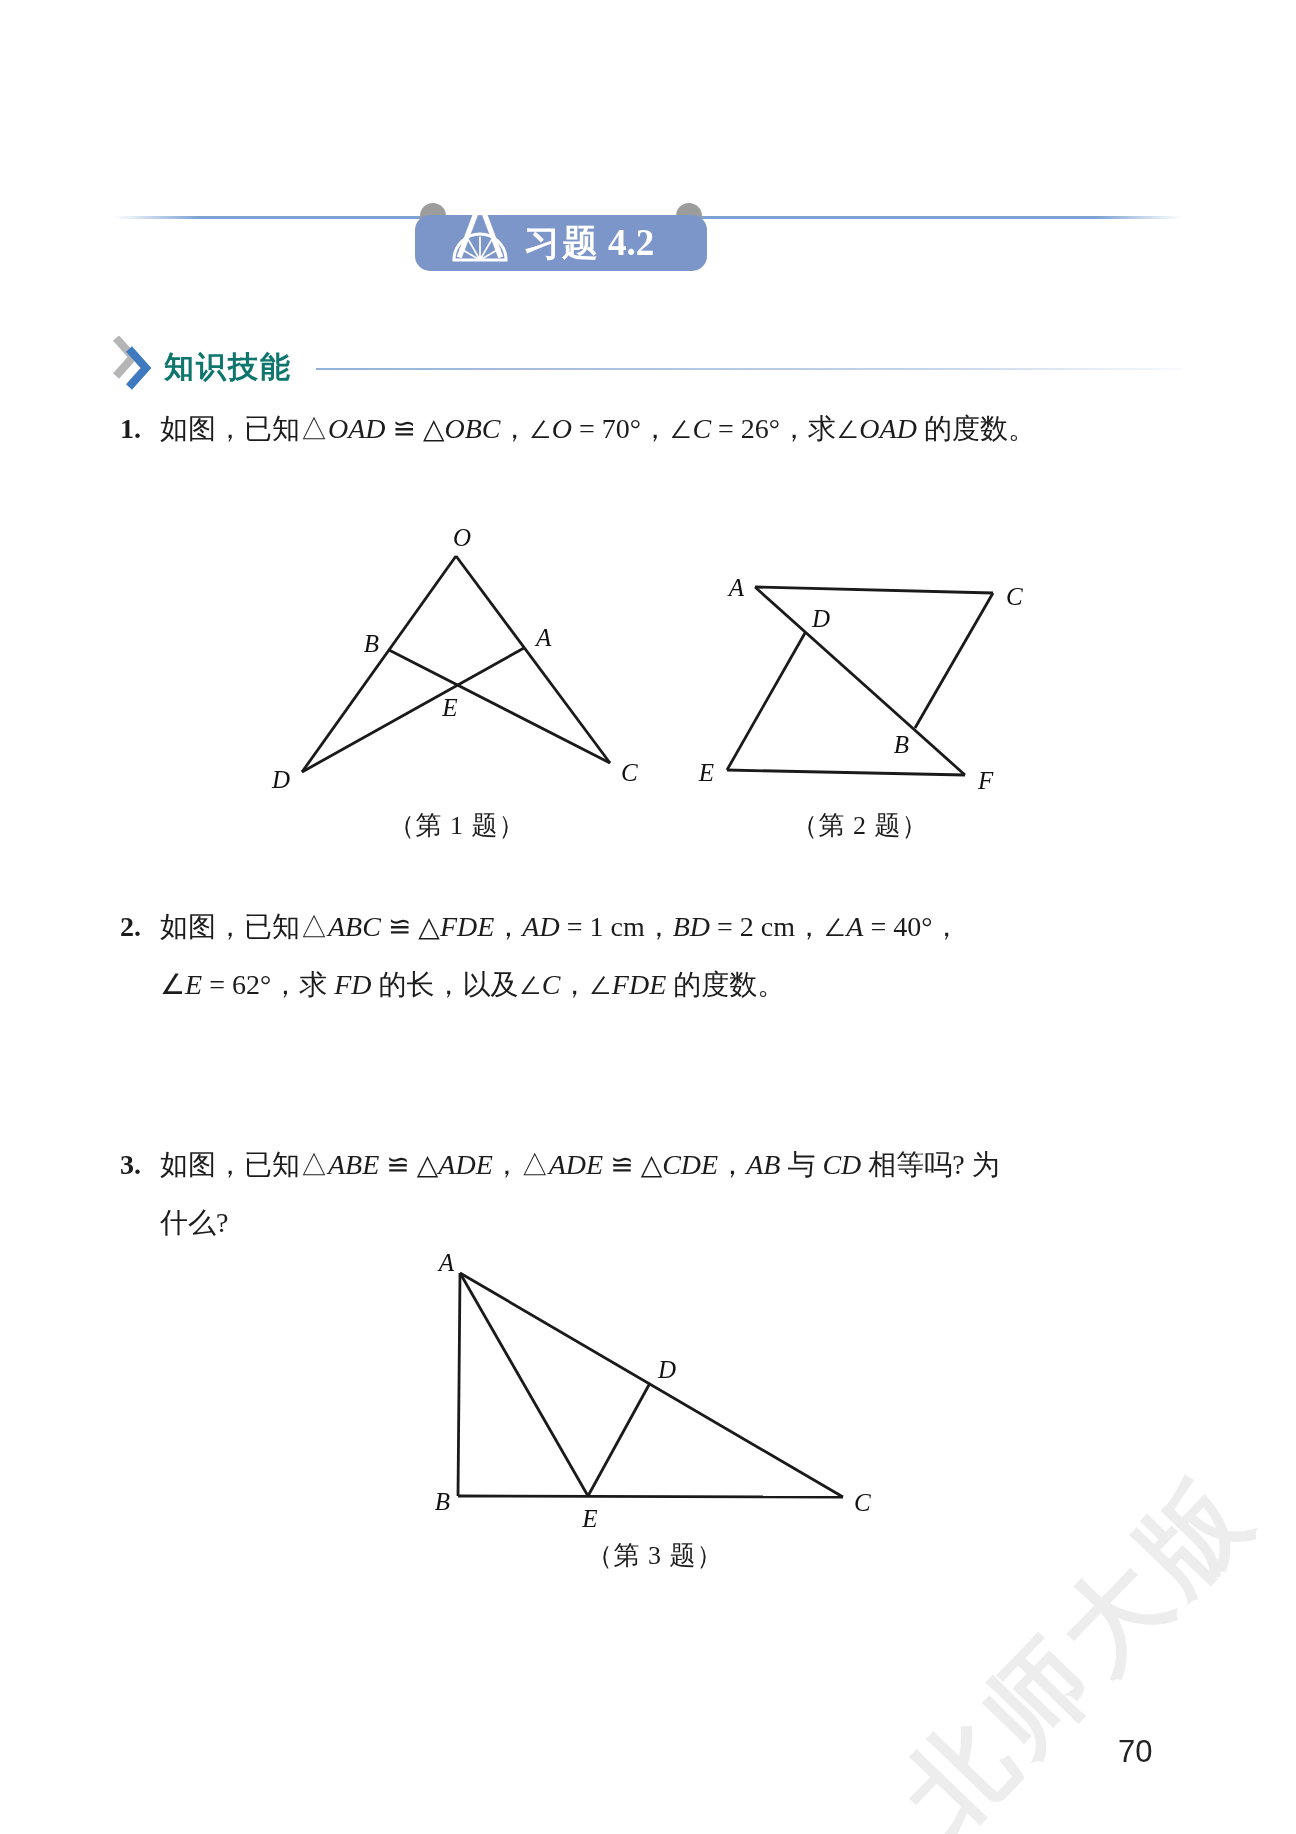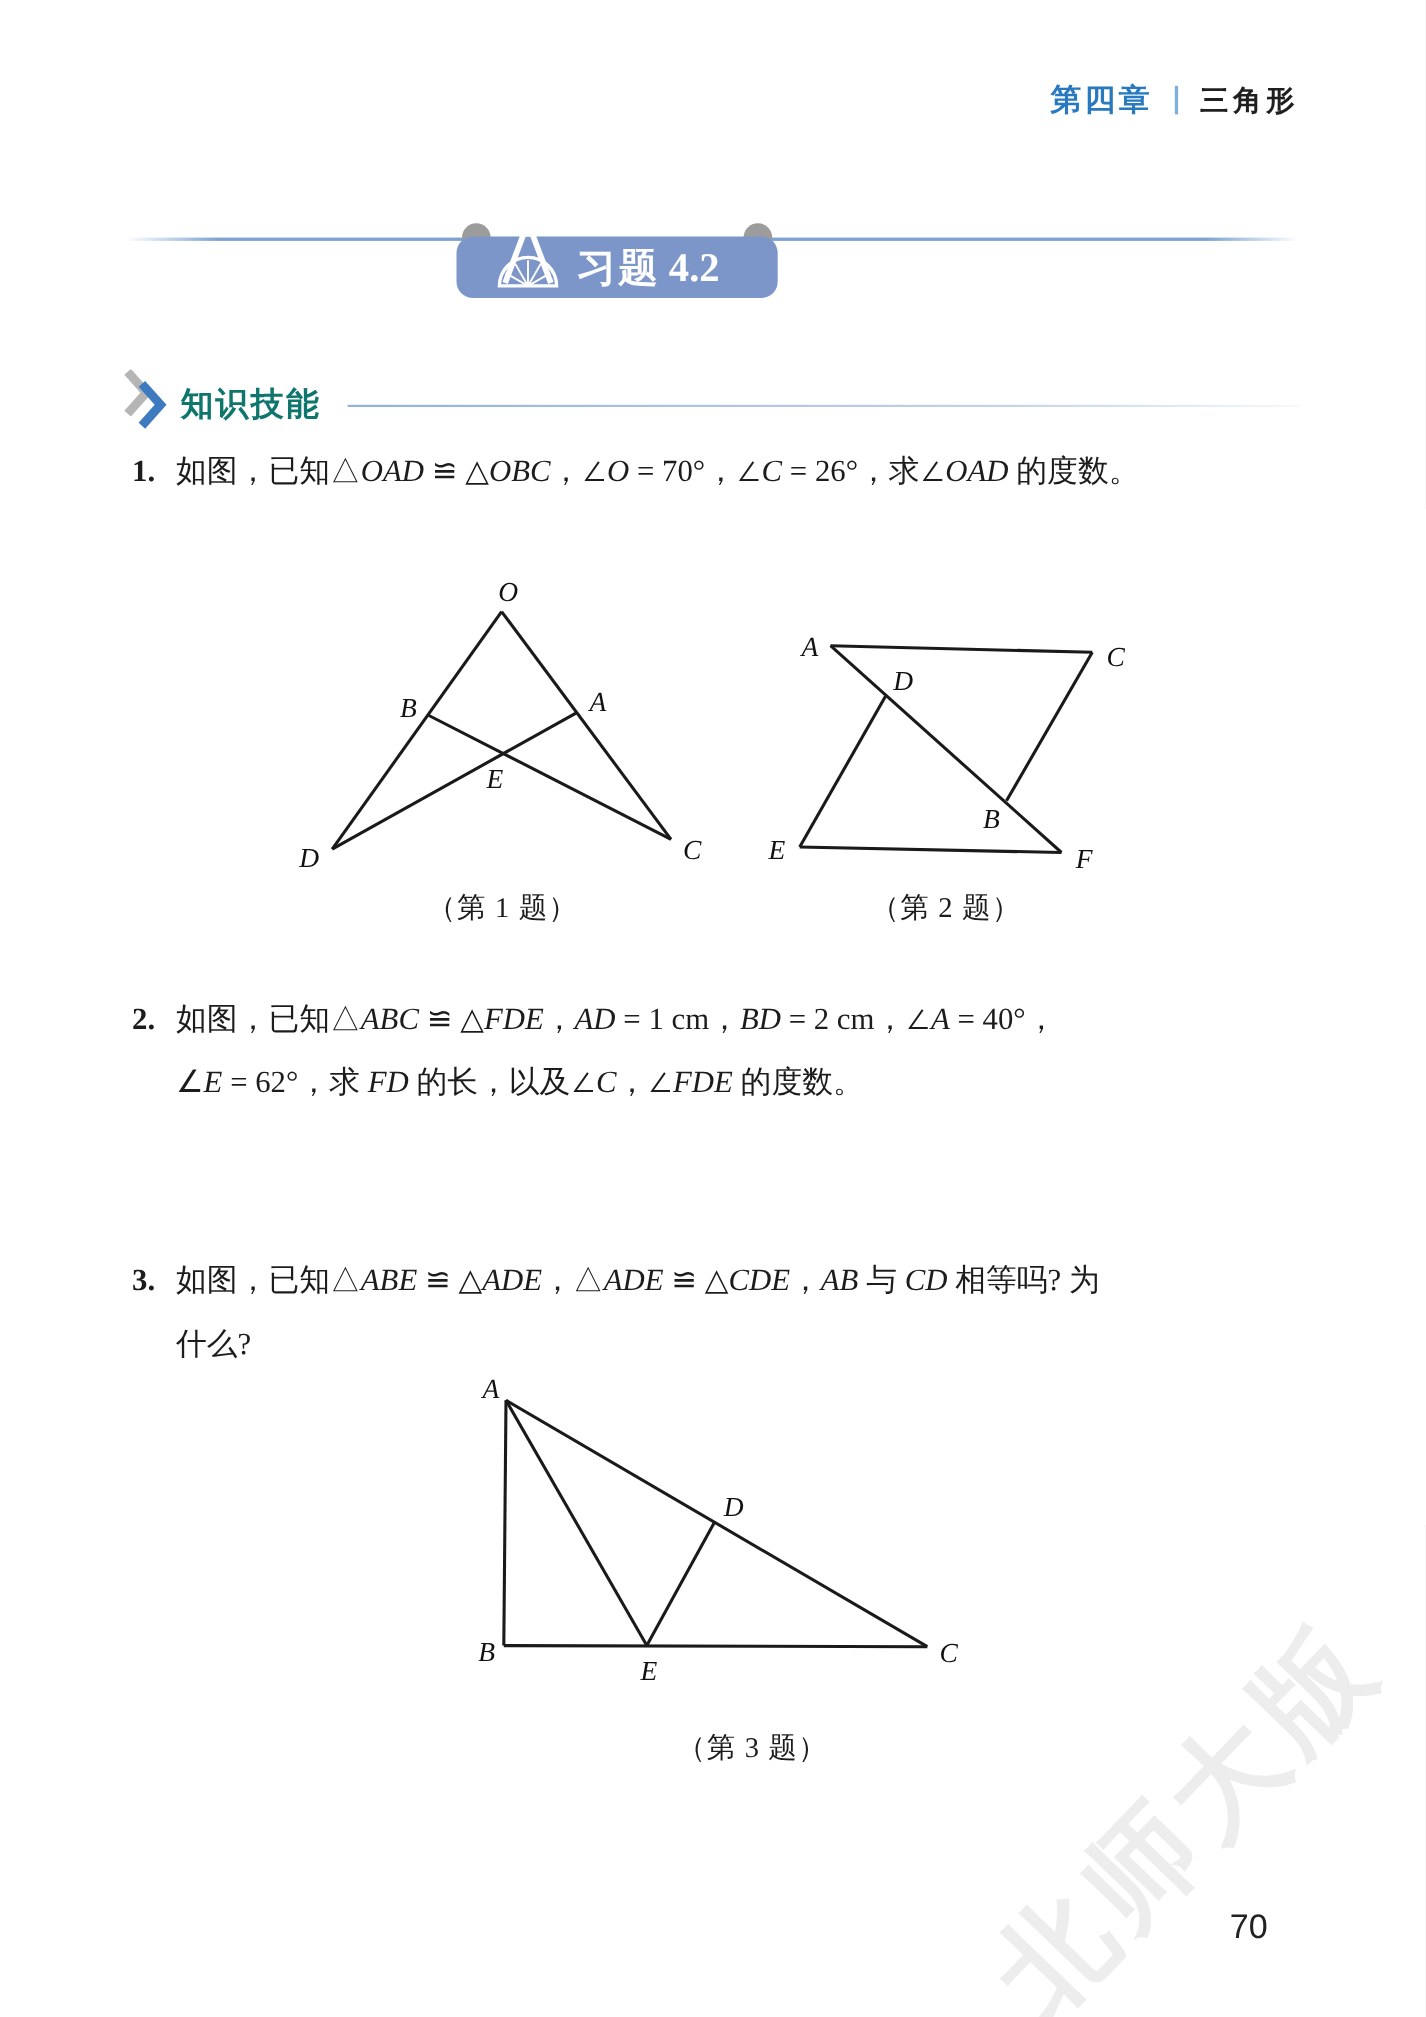--- a/index.html
+++ b/index.html
@@ -47,25 +47,20 @@
   .page-num{position:absolute;left:1118px;top:1734px;font-family:"Liberation Sans",sans-serif;font-size:31px;color:#222;}
   .above{z-index:1;}
 </style>
 </head>
 <body>
 
 <div id="page">
 
   <div class="watermark">北师大版</div>
 
-  <div class="hdr above">
-    <span class="hdr-chapter">第四章</span>
-    <span class="hdr-bar"></span>
-    <span class="hdr-title">三角形</span>
-  </div>
 
   <div class="banner-line above"></div>
   <div class="scroll-hump above" style="left:420px;"></div>
   <div class="scroll-hump above" style="left:676px;"></div>
   <div class="banner-rect above"></div>
   <svg class="compass above" viewBox="0 0 90 104">
     <rect x="41" y="1" width="8" height="14" rx="2" fill="#fff"></rect>
     <line x1="45" y1="15" x2="45" y2="20" stroke="#fff" stroke-width="3"></line>
     <circle cx="45" cy="28" r="8" fill="none" stroke="#fff" stroke-width="5"></circle>
     <path d="M41 34 L21 87" stroke="#fff" stroke-width="6" fill="none"></path>
@@ -144,17 +139,17 @@
     <line x1="458" y1="1496" x2="843" y2="1497"></line>
     <line x1="460" y1="1273" x2="843" y2="1497"></line>
     <line x1="460" y1="1273" x2="588" y2="1496"></line>
     <line x1="588" y1="1496" x2="650" y2="1383"></line>
     <text x="454" y="1271" text-anchor="end">A</text>
     <text x="450" y="1510" text-anchor="end">B</text>
     <text x="590" y="1527" text-anchor="middle">E</text>
     <text x="658" y="1378" text-anchor="start">D</text>
     <text x="854" y="1511" text-anchor="start">C</text>
   </svg>
-  <div class="fig-caption above" style="left:549px;top:1538px;width:270px;margin-top:33px;">（第 3 题）</div>
+  <div class="fig-caption above" style="left:520px;top:1538px;width:270px;">（第 3 题）</div>
 
   <div class="page-num above">70</div>
 
 </div>
 
 </body></html>

